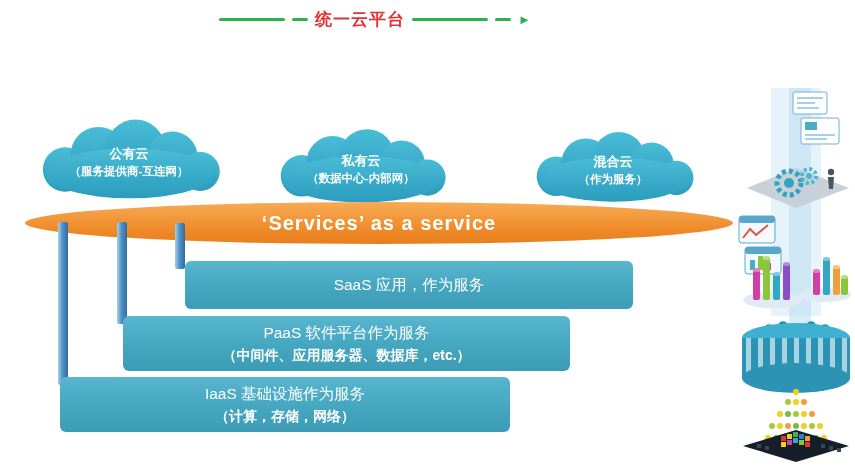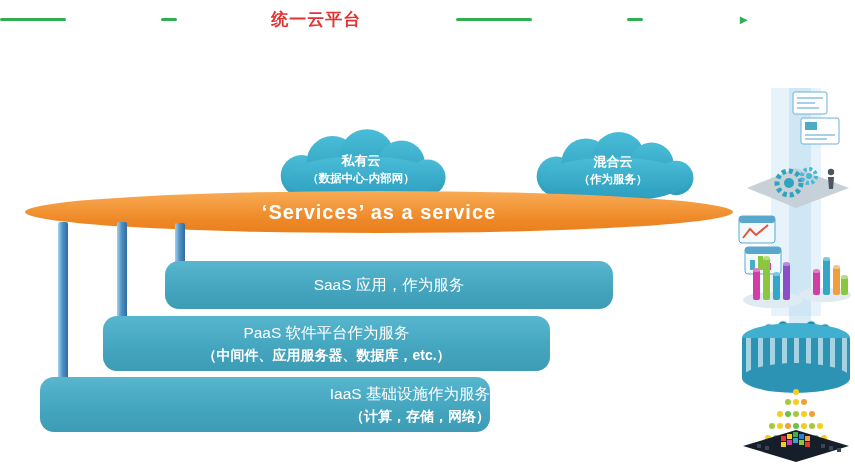--- a/index.html
+++ b/index.html
@@ -8,21 +8,21 @@
     background:#ffffff;
     font-family:"Liberation Sans","DejaVu Sans",sans-serif;
     position:relative;
     overflow:hidden;
   }
   .stage { position:absolute; left:0; top:0; width:855px; height:467px; }
 
   
   .title-row {
     position:absolute; top:7px; left:0; width:750px; height:24px;
-    display:flex; align-items:center; justify-content:space-between; gap:7px;
+    display:flex; align-items:center; justify-content:center; gap:7px;
   }
   .gline { display:inline-block; height:3px; background:#2fae52; border-radius:2px; }
   .gline.l1 { width:66px; }
   .gline.l2 { width:16px; }
   .gline.mid { width:76px; }
   .gline.r1 { width:16px; }
   .title-text { color:#e03333; font-weight:bold; font-size:17px; letter-spacing:1px; white-space:nowrap; }
   .title-arrow { color:#2fae52; font-size:13px; line-height:1; }
 
   
@@ -31,50 +31,51 @@
   .cloud-text {
     position:absolute; inset:0; display:flex; flex-direction:column;
     align-items:center; justify-content:center; padding-top:8px;
     color:#fff; text-align:center; line-height:1.5;
   }
   .cloud-name { font-size:13px; font-weight:bold; }
   .cloud-sub  { font-size:11.5px; font-weight:bold; }
 
   
   .banner {
-    position:absolute; left:25px; top:191px; width:708px; height:42px;
+    position:absolute; left:25px; top:202px; width:708px; height:42px;
     background:linear-gradient(180deg,#f8ab55 0%,#ee8826 70%,#e87f1d 100%);
     border-radius:50%;
     display:flex; align-items:center; justify-content:center;
     color:#fff; font-weight:bold; font-size:20px; letter-spacing:1px;
     z-index:2;
   }
 
   
   .pillar {
     position:absolute; width:10px; z-index:3; border-radius:2px;
     background:linear-gradient(90deg,#a5d0ec 0%,#4e92c6 45%,#336a9e 100%);
   }
   .pillar.p1 { left:58px;  top:222px; height:163px; }
   .pillar.p2 { left:117px; top:222px; height:102px; }
   .pillar.p3 { left:175px; top:223px; height:46px;  }
 
   
   .layer {
-    position:absolute; z-index:4; border-radius:14px;
+    position:absolute; z-index:4; border-radius:6px;
     background:linear-gradient(180deg,#58b6ce 0%,#45a6c0 55%,#3d9bb5 100%);
     color:#fff; display:flex; flex-direction:column;
     align-items:center; justify-content:center; text-align:center;
     line-height:1.55;
+    margin-left:20px;
   }
   .layer-title { font-size:15.5px; }
   .layer-sub   { font-size:14px;font-weight:bold; }
   .layer.saas { left:165px; top:261px; width:448px; height:48px; }
   .layer.paas { left:103px; top:316px; width:447px; height:55px; }
-  .layer.iaas { left:40px;  top:377px; width:450px; height:55px;align-items:flex-end; }
+  .layer.iaas { left:40px;  top:377px; width:450px; height:55px; }
 
   
   .illus { position:absolute; left:737px; top:88px; width:118px; height:376px; z-index:1; }
 </style>
 </head>
 <body>
 
 <svg width="0" height="0" style="position:absolute" aria-hidden="true">
   <defs>
     <linearGradient id="cloudGrad" x1="0" y1="0" x2="0" y2="1">
@@ -96,20 +97,29 @@
 
   <div class="title-row">
     <span class="gline l1"></span>
     <span class="gline l2"></span>
     <span class="title-text">统一云平台</span>
     <span class="gline mid"></span>
     <span class="gline r1"></span>
     <span class="title-arrow">►</span>
   </div>
 
+  <div class="cloud" style="left:25px; top:114px; width:208px; height:88px">
+    <svg viewBox="0 0 222 95">
+        <use href="#cloudShape" fill="url(#cloudGrad)"></use>
+      </svg>
+    <div class="cloud-text">
+      <div class="cloud-name">公有云</div>
+      <div class="cloud-sub">（服务提供商-互连网）</div>
+    </div>
+  </div>
 
   <div class="cloud" style="left:252px; top:124px; width:218px; height:82px">
     <svg viewBox="0 0 222 95">
         <use href="#cloudShape" fill="url(#cloudGrad)"></use>
       </svg>
     <div class="cloud-text">
       <div class="cloud-name">私有云</div>
       <div class="cloud-sub">（数据中心-内部网）</div>
     </div>
   </div>

